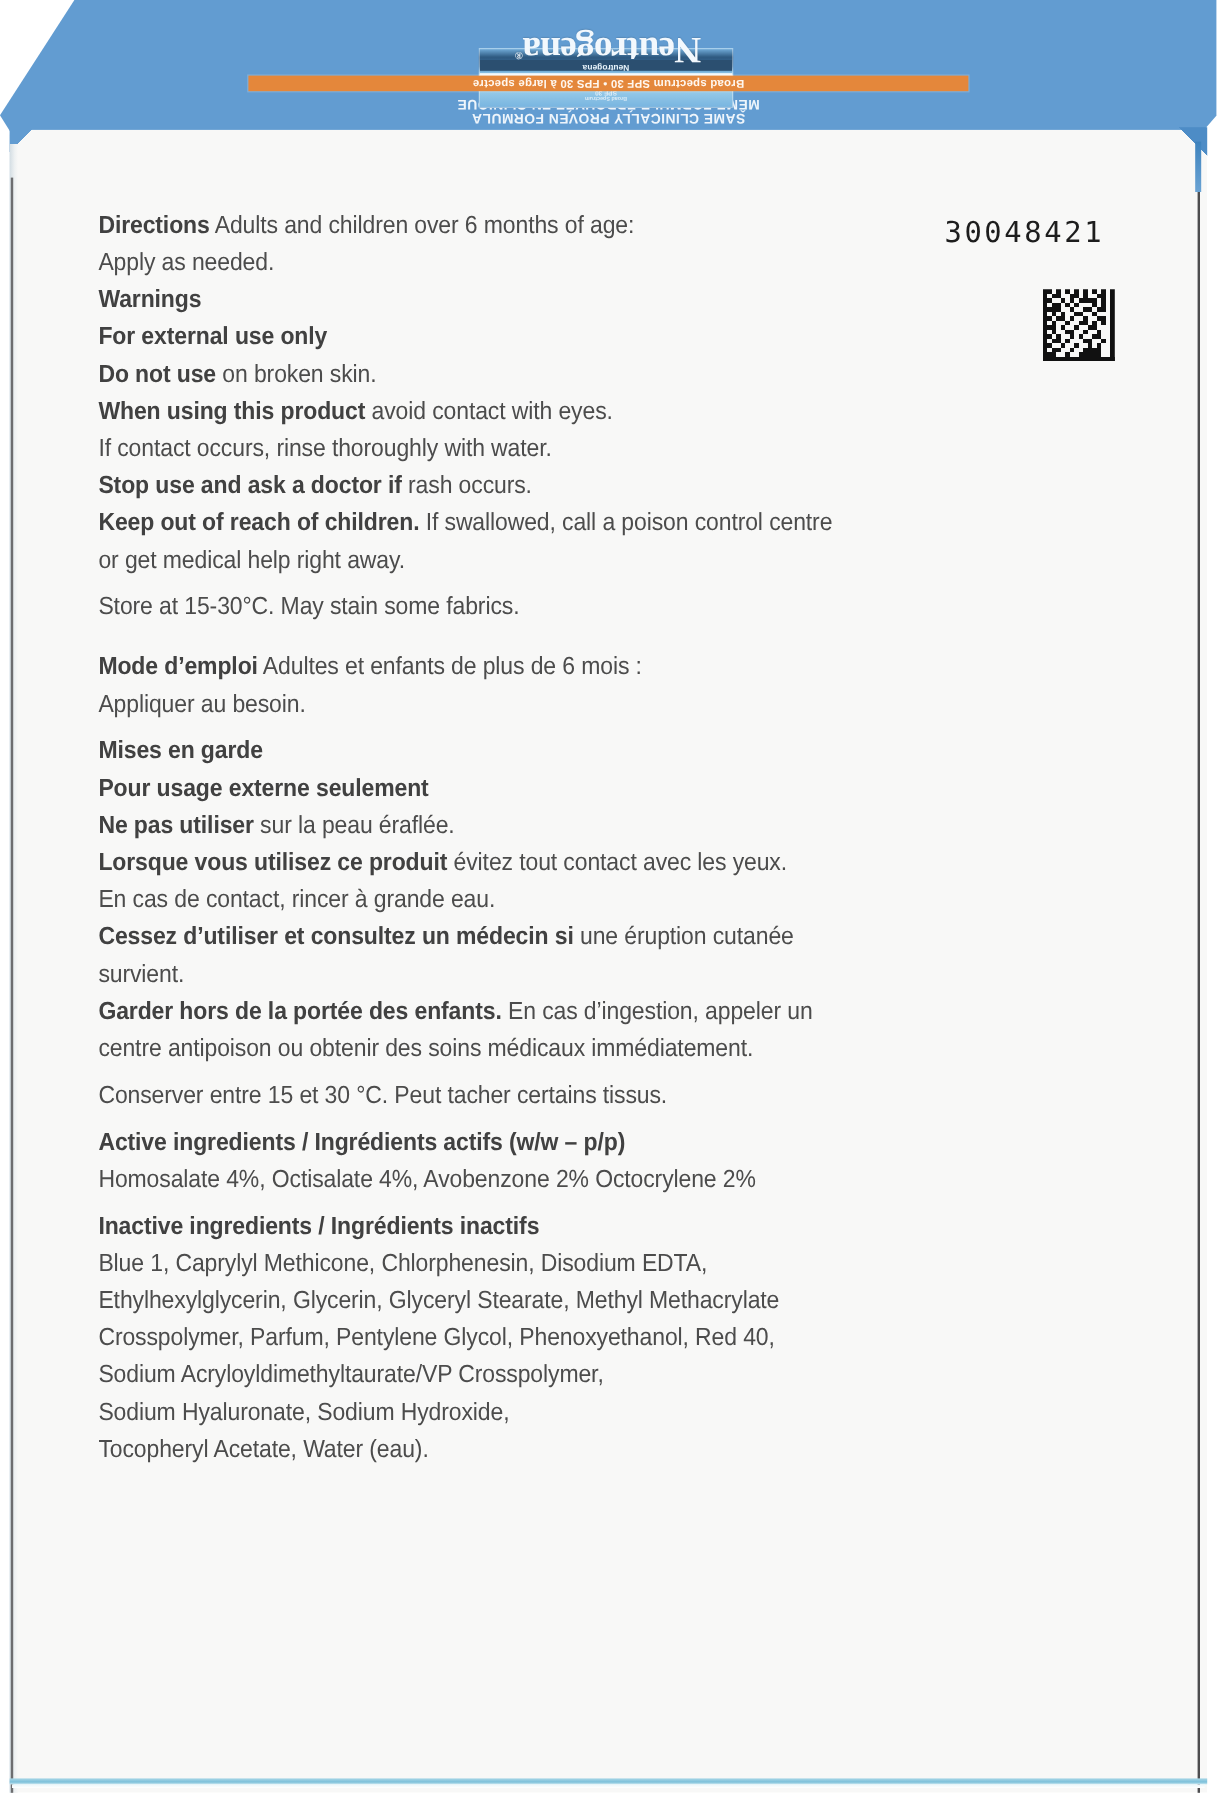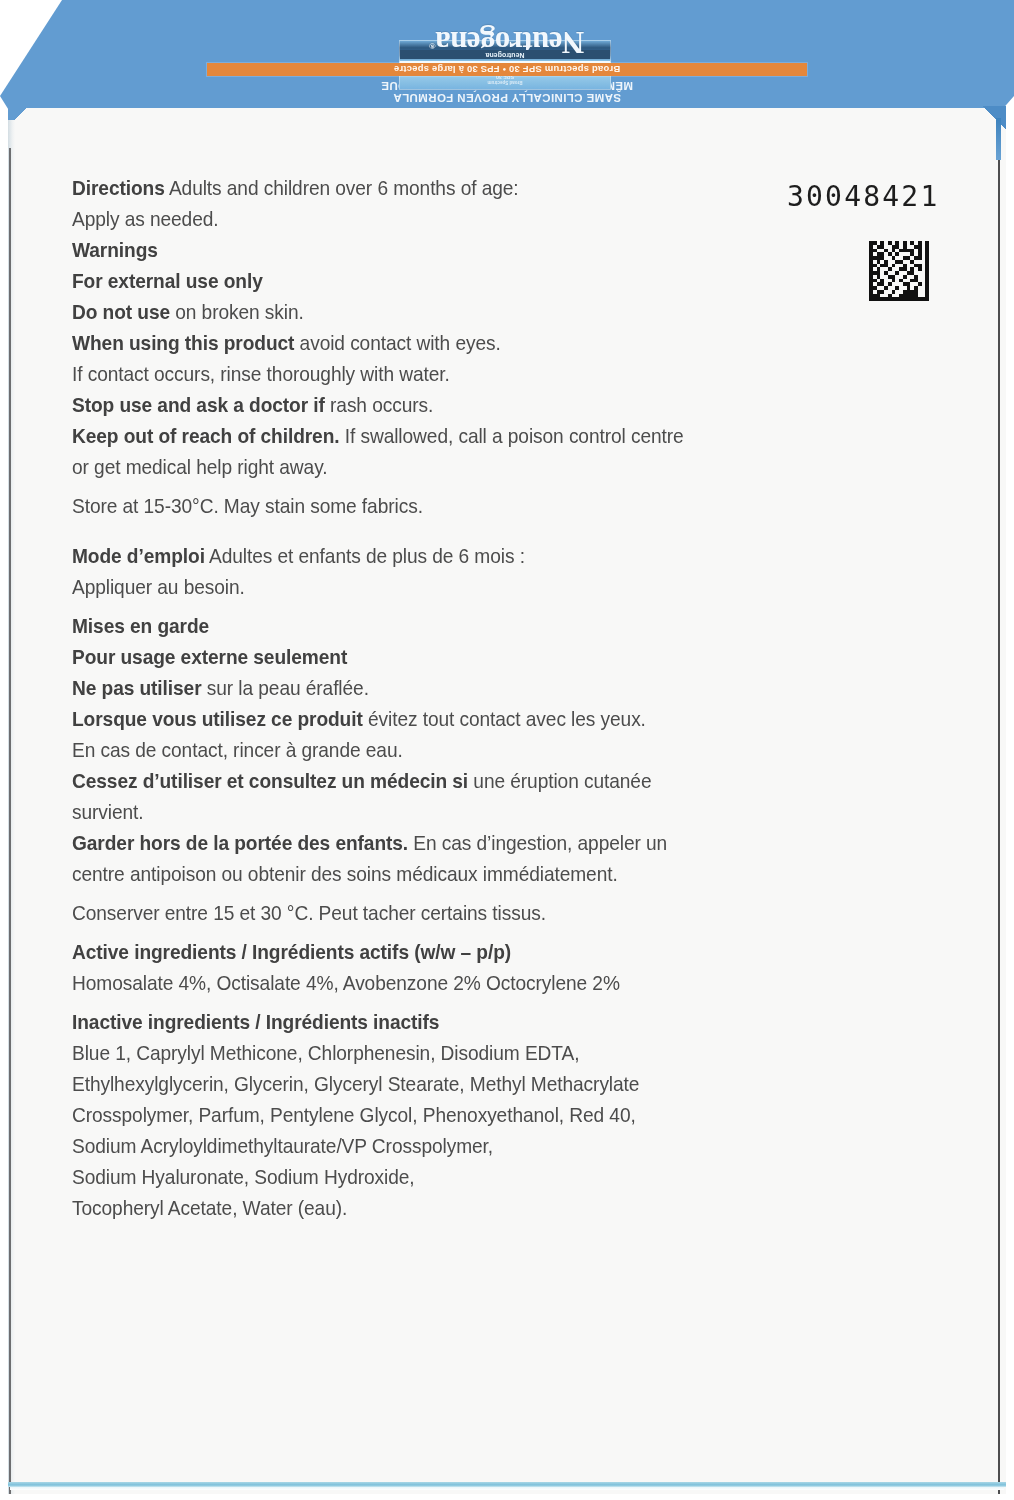--- a/index.html
+++ b/index.html
@@ -90,40 +90,40 @@
     position:absolute;left:8px;top:1482px;width:998px;height:5px;
     background:linear-gradient(180deg,#a8d6e6,#7cc0da 60%,#cde9f2 100%);
   }
   .bottom-edge2{
     position:absolute;left:10px;top:1487px;width:994px;height:3px;
     background:linear-gradient(180deg,#eaf6fa,#ffffff);
   }
 
   
   .content{
-    position:absolute;left:72px;top:172px;width:870px;
+    position:absolute;left:82px;top:172px;width:870px;
     color:#4c4c4c;
   }
   .para{
     font-size:20.6px;line-height:31px;
     letter-spacing:-0.1px;
     font-stretch:condensed;
     margin:0;
     transform:scaleX(0.93);transform-origin:left top;
     width:935px;
   }
   .para b{font-weight:bold;color:#414141;}
   .gap-sm{height:8px;}
   .gap-md{height:19px;}
 
   
   .code-num{
     position:absolute;left:787px;top:180px;
     font-family:"DejaVu Sans Mono", monospace;
-    font-size:28px;letter-spacing:2.2px;color:#1d1d1d;
+    font-size:24px;letter-spacing:2.2px;color:#1d1d1d;
     font-weight:400;
   }
   .dm-wrap{position:absolute;left:869px;top:241px;}
   .datamatrix{display:block;}
 </style>
 </head>
 <body>
 
 <div id="box-scene">
 

